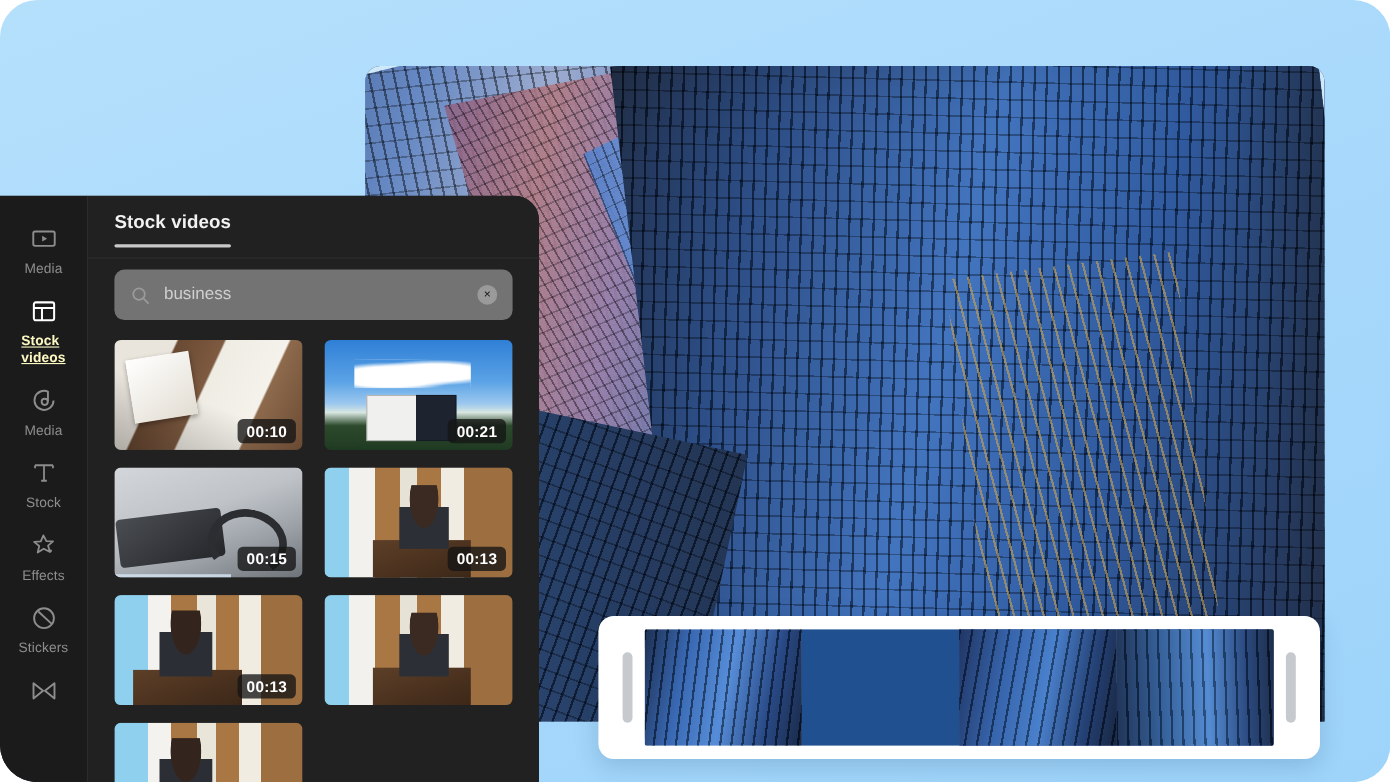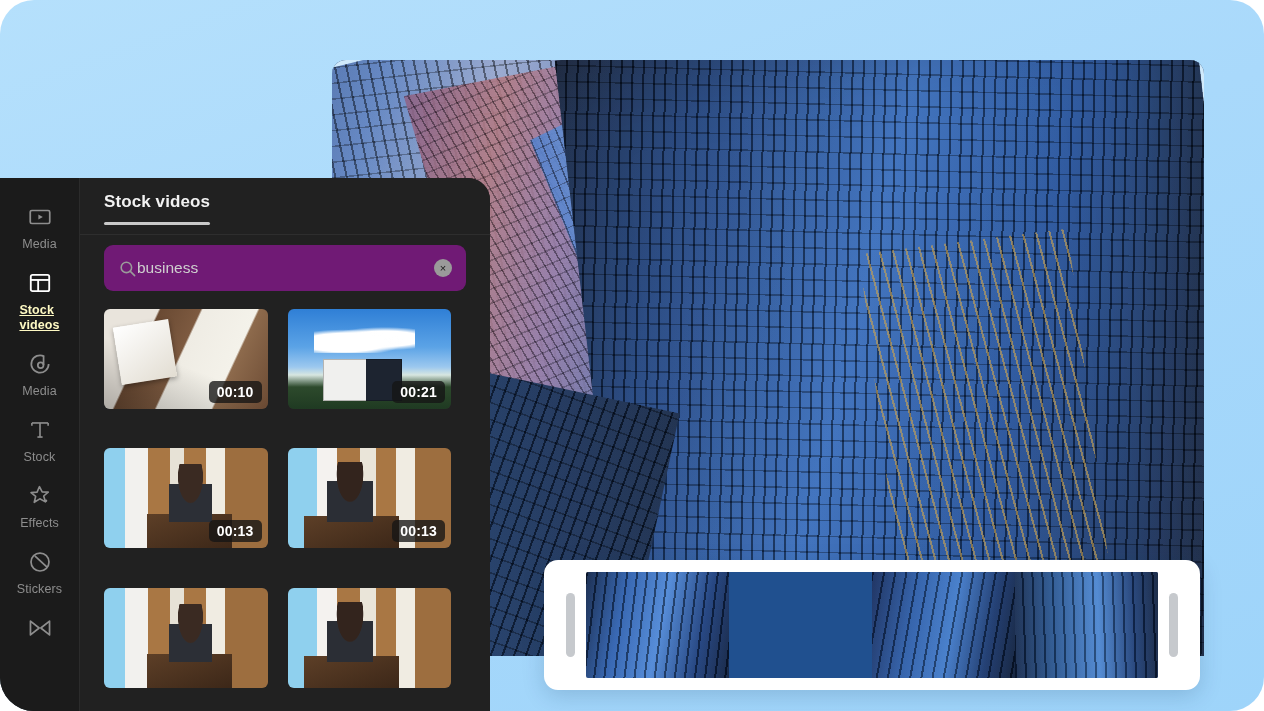--- a/index.html
+++ b/index.html
@@ -170,44 +170,45 @@
   #head-rule {
     position: absolute; left: 0; right: 0; top: 56px;
     height: 1px; background: #2e2e2e;
   }
 
   
   #search-wrap { padding: 20px 24px 0 24px; }
   #search-box {
     position: relative;
     height: 46px;
-    background: #701a75;
+    background: #737373;
     border-radius: 9px;
     display: flex; align-items: center;
     padding: 0 14px;
+    gap: 12px;
   }
   #search-icon svg { display: block; width: 19px; height: 19px; }
   #search-input {
     flex: 1; min-width: 0;
     background: transparent; border: 0; outline: none;
     color: #cfcfcf; font-size: 15.5px;
     font-family: "Liberation Sans", sans-serif;
   }
   #search-input::placeholder { color: #6e6e6e; }
   #search-clear {
     width: 18px; height: 18px; border-radius: 50%;
     background: #9a9a9a; color: #1a1a1a;
     display: flex; align-items: center; justify-content: center;
     font-size: 11px; line-height: 1; cursor: pointer;
     border: 0; font-family: "Liberation Sans", sans-serif;
   }
 
   
   #results {
-    padding: 18px 39px 0 24px;
+    padding: 18px 24px 0 24px;
     display: grid;
     grid-template-columns: 1fr 1fr;
     gap: 16px 20px;
     height: 420px;
     overflow: hidden;
   }
   .thumb {
     position: relative;
     height: 100px;
     border-radius: 6px;
@@ -514,20 +515,25 @@
       <div id="results">
           <div class="thumb">
             <div class="thumb-art art-desk"></div>
             <span class="dur">00:10</span>
           </div>
           <div class="thumb">
             <div class="thumb-art art-sky"></div>
             <span class="dur">00:21</span>
           </div>
           <div class="thumb">
+            <div class="thumb-art art-phone"></div>
+            <span class="dur">00:15</span>
+            <div class="bar" style="width: 62%;"></div>
+          </div>
+          <div class="thumb">
             <div class="thumb-art art-office"></div>
             <span class="dur">00:13</span>
           </div>
           <div class="thumb">
             <div class="thumb-art art-office2"></div>
             <span class="dur">00:13</span>
           </div>
           <div class="thumb">
             <div class="thumb-art art-office"></div>
           </div>

